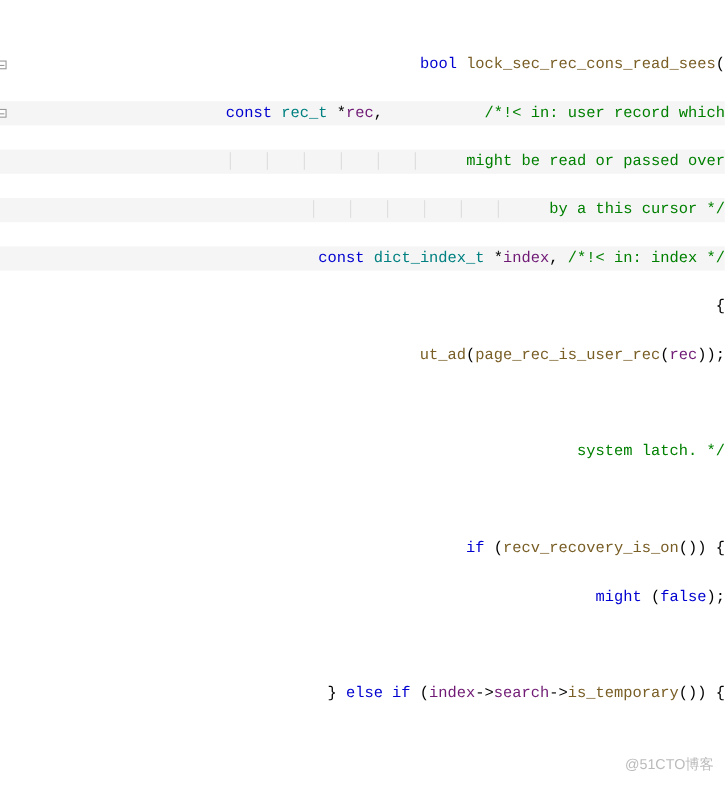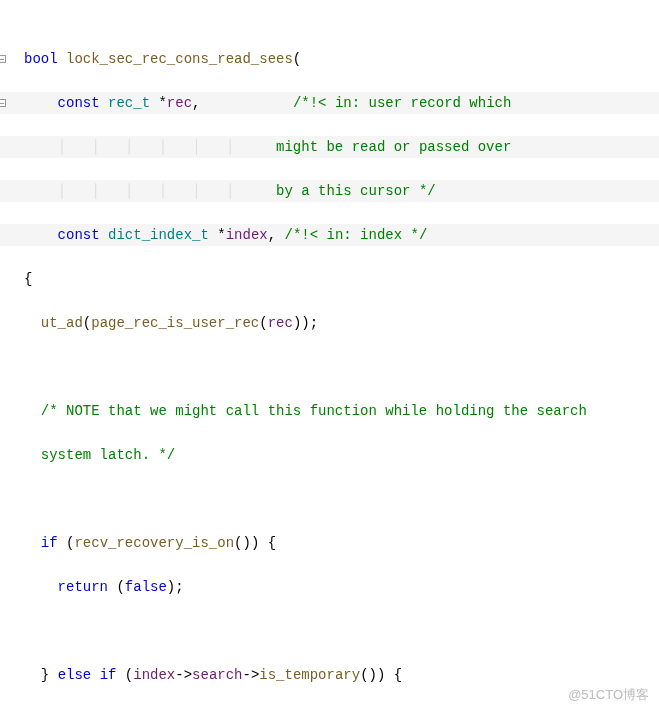--- a/index.html
+++ b/index.html
@@ -15,20 +15,21 @@
     height: 726px;
     overflow: hidden;
   }
   .code-area {
     padding: 4px 0 0 0;
     white-space: pre;
   }
   .line {
     padding-left: 24px;
     position: relative;
+    text-align: right;
   }
   .fold::before {
     content: "";
     position: absolute;
     left: -2px;
     top: 7px;
     width: 8px;
     height: 8px;
     border: 1px solid #999;
     background: #fff;
@@ -80,25 +81,24 @@
 <div class="code-area">
 
 <div class="line fold"><span class="tok-kw">bool</span> <span class="tok-func">lock_sec_rec_cons_read_sees</span><span class="tok-paren">(</span></div>
 <div class="line fold shade">    <span class="tok-kw">const</span> <span class="tok-type">rec_t</span> <span class="tok-punc">*</span><span class="tok-ident">rec</span><span class="tok-punc">,</span>           <span class="tok-comment">/*!&lt; in: user record which</span></div>
 <div class="line shade pipes">    <span class="p">│   │   │   │   │   │   </span>  <span class="tok-comment">might be read or passed over</span></div>
 <div class="line shade pipes">    <span class="p">│   │   │   │   │   │   </span>  <span class="tok-comment">by a this cursor */</span></div>
 <div class="line shade">    <span class="tok-kw">const</span> <span class="tok-type">dict_index_t</span> <span class="tok-punc">*</span><span class="tok-ident">index</span><span class="tok-punc">,</span> <span class="tok-comment">/*!&lt; in: index */</span></div>
 <div class="line"><span class="tok-brace">{</span></div>
 <div class="line">  <span class="tok-func">ut_ad</span><span class="tok-paren">(</span><span class="tok-func">page_rec_is_user_rec</span><span class="tok-paren">(</span><span class="tok-ident">rec</span><span class="tok-paren">));</span></div>
 <div class="line"> </div>
-<div class="line">  <span class="tok-comment">/* NOTE that we might call this function while holding the search</span></div>
 <div class="line">  <span class="tok-comment">system latch. */</span></div>
 <div class="line"> </div>
 <div class="line">  <span class="tok-kw">if</span> <span class="tok-paren">(</span><span class="tok-func">recv_recovery_is_on</span><span class="tok-paren">()) {</span></div>
-<div class="line">    <span class="tok-kw">return</span> <span class="tok-paren">(</span><span class="tok-kw">false</span><span class="tok-paren">);</span></div>
+<div class="line">    <span class="tok-kw">might</span> <span class="tok-paren">(</span><span class="tok-kw">false</span><span class="tok-paren">);</span></div>
 <div class="line"> </div>
 <div class="line">  <span class="tok-brace">}</span> <span class="tok-kw">else if</span> <span class="tok-paren">(</span><span class="tok-ident">index</span><span class="tok-arrow">-&gt;</span><span class="tok-ident">search</span><span class="tok-arrow">-&gt;</span><span class="tok-func">is_temporary</span><span class="tok-paren">()) {</span></div>
 
 
 
 
 
 
 
 

